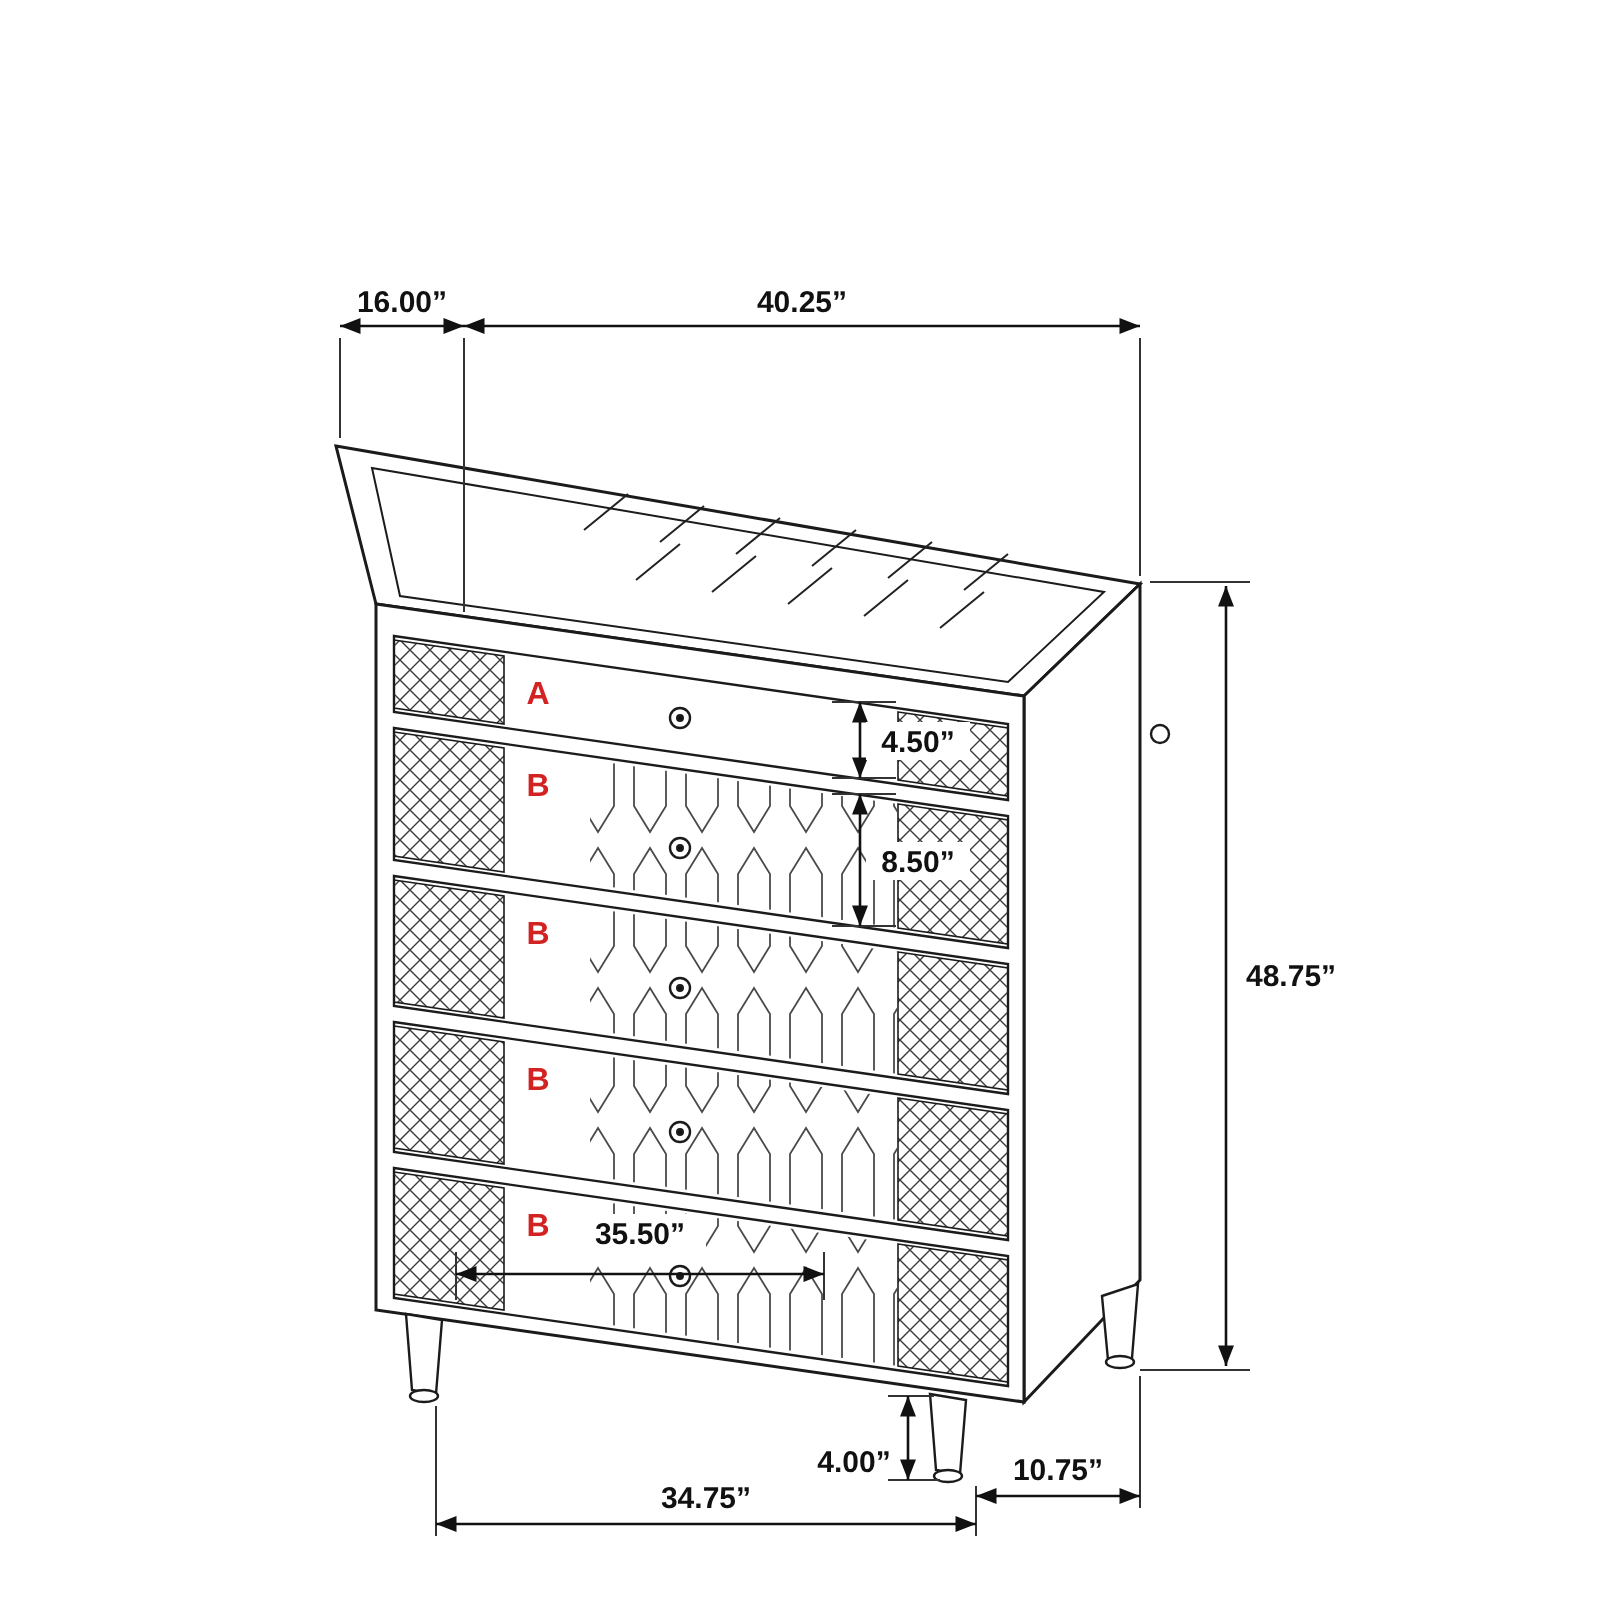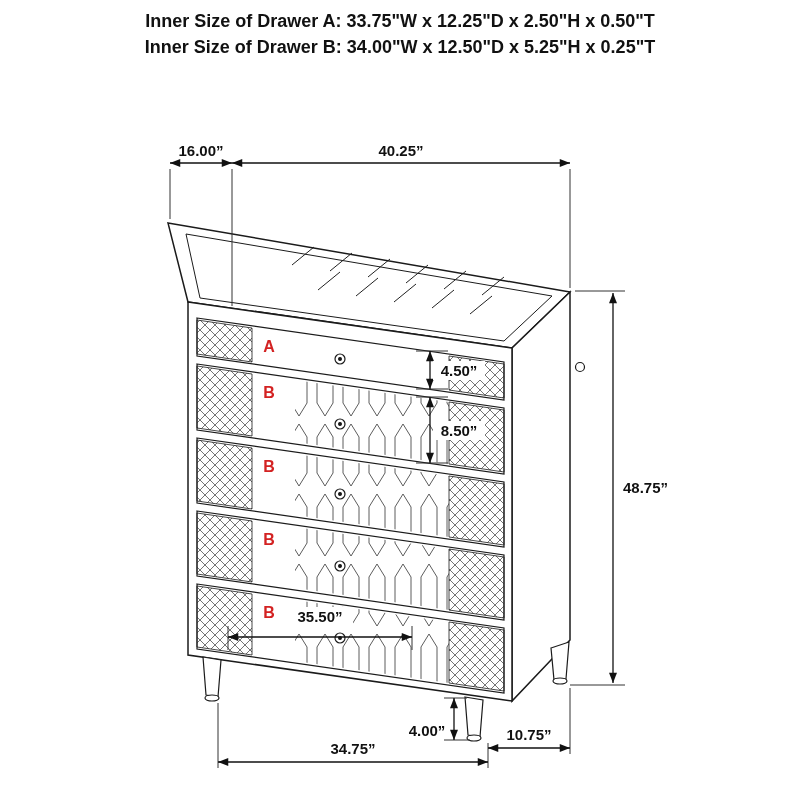--- a/index.html
+++ b/index.html
@@ -17,24 +17,20 @@
   .pat{stroke:#1b1b1b;stroke-width:0.8;}
   .dim{stroke:#111;stroke-width:1.3;fill:none;}
   .ext{stroke:#333;stroke-width:1;fill:none;}
   .hatch{stroke:#222;stroke-width:1;}
 </style>
 </head>
 <body>
 
 <div class="frame">
 
-  <div class="spec-header">
-    <div>Inner Size of Drawer A: 33.75"W x 12.25"D x 2.50"H x 0.50"T</div>
-    <div>Inner Size of Drawer B: 34.00"W x 12.50"D x 5.25"H x 0.25"T</div>
-  </div>
 
   <svg width="800" height="800" viewBox="0 0 800 800">
     <defs>
       <marker id="arw" viewBox="0 0 10 8" refX="9.5" refY="4" markerWidth="9" markerHeight="7" orient="auto-start-reverse">
         <path d="M0.5,0.5 L9.5,4 L0.5,7.5 Z" fill="#111"></path>
       </marker>
       <pattern id="lat" width="10" height="10" patternUnits="userSpaceOnUse">
         <path d="M0,10 L10,0 M0,0 L10,10" stroke="#3a3a3a" stroke-width="0.7" fill="none"></path>
       </pattern>
       <pattern id="hex" width="26" height="70" patternUnits="userSpaceOnUse">

